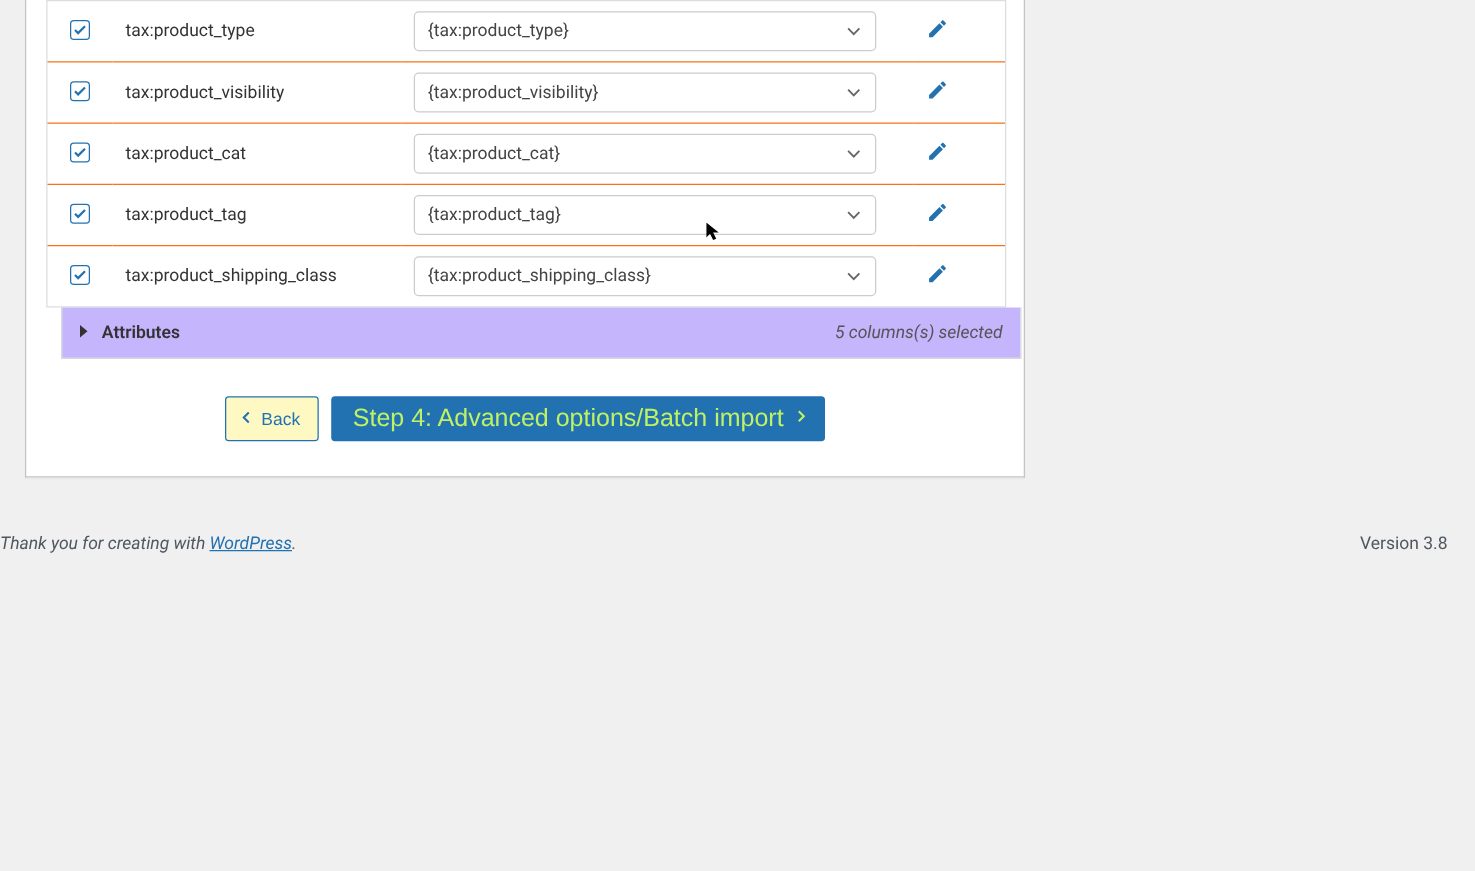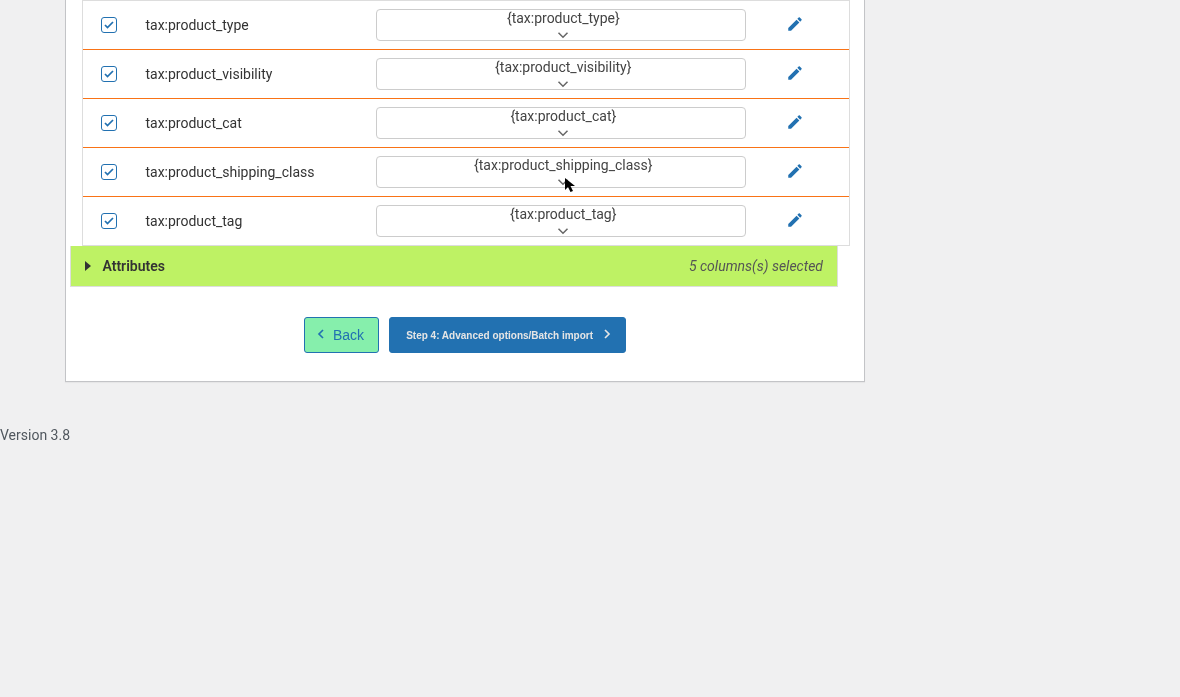--- a/index.html
+++ b/index.html
@@ -11,21 +11,20 @@
       font-family: -apple-system, BlinkMacSystemFont, "Segoe UI", Roboto, Oxygen-Sans, Ubuntu, Cantarell, "Helvetica Neue", sans-serif;
       background: #f0f0f1;
       font-size: 13px;
       color: #3c434a;
     }
     .page-wrapper {
       width: 1180px;
       min-height: 697px;
       background: #f0f0f1;
       position: relative;
-      padding-left: 45px;
     }
     .main-panel {
       margin-left: 20px;
       width: 800px;
       background: #fff;
       border: 1px solid #c3c4c7;
       border-top: none;
       box-shadow: 0 1px 1px rgba(0,0,0,.04);
       position: relative;
       top: 0;
@@ -79,21 +78,20 @@
       width: 370px;
       height: 32px;
       border: 1px solid #ccc;
       border-radius: 4px;
       background: #fff;
       display: flex;
       align-items: center;
       padding: 0 6px 0 10px;
       cursor: pointer;
       position: relative;
-      flex-direction: column;
     }
     .select-value {
       flex: 1;
       font-size: 14px;
       color: #444;
     }
     .chevron {
       width: 22px;
       height: 22px;
       display: flex;
@@ -111,24 +109,24 @@
       width: 18px;
       height: 18px;
       display: inline-block;
     }
     .edit-icon svg {
       width: 18px;
       height: 18px;
     }
     .section-footer {
       width: 768px;
-      margin-left: 4px;
+      margin-left: 28px;
       border: 1px solid #ddd;
       border-top: none;
-      background: #bef264;
+      background: #c4b5fd;
       display: flex;
       align-items: center;
       justify-content: space-between;
       padding: 12px 14px;
       font-size: 14px;
     }
     .section-footer .triangle {
       display: inline-block;
       width: 0;
       height: 0;
@@ -145,45 +143,44 @@
       font-style: italic;
       color: #555;
     }
     .button-row {
       display: flex;
       justify-content: center;
       gap: 10px;
       padding: 30px 0 28px 0;
     }
     .btn-back {
-      background: #86efac;
+      background: #fef9c3;
       border: 1px solid #2271b1;
       color: #2271b1;
       height: 36px;
       padding: 0 14px 0 8px;
       border-radius: 3px;
       font-size: 14px;
       cursor: pointer;
       display: flex;
       align-items: center;
       gap: 4px;
     }
     .btn-next {
       background: #2271b1;
       border: 1px solid #2271b1;
-      color: #e5e5e5;
+      color: #bef264;
       height: 36px;
       padding: 0 10px 0 16px;
       border-radius: 3px;
-      font-size: 10px;
+      font-size: 20px;
       cursor: pointer;
       display: flex;
       align-items: center;
       gap: 6px;
-      font-weight: bold;
     }
     .btn-back svg, .btn-next svg {
       width: 16px;
       height: 16px;
     }
     .wp-footer {
       position: absolute;
       top: 427px;
       left: 0;
       right: 0;
@@ -308,67 +305,67 @@
   </tr>
 
   <tr>
     <td class="col-check">
       <span class="checkbox">
         <svg viewBox="0 0 24 24" fill="none" stroke="#2271b1" stroke-width="3.5">
                   <polyline points="20 6 9 17 4 12"></polyline>
                 </svg>
       </span>
     </td>
+    <td class="col-label">tax:product_tag</td>
+    <td class="col-select">
+      <div class="select-wrap">
+        <span class="select-value">{tax:product_tag}</span>
+        <span class="chevron">
+          <svg viewBox="0 0 24 24" fill="none" stroke="currentColor" stroke-width="2">
+                    <polyline points="6 9 12 15 18 9"></polyline>
+                  </svg>
+        </span>
+      </div>
+    </td>
+    <td class="col-edit">
+      <span class="edit-icon">
+        <svg viewBox="0 0 24 24" fill="currentColor">
+                  <path d="M3 17.25V21h3.75L17.81 9.94l-3.75-3.75L3 17.25zM20.71 7.04c.39-.39.39-1.02 0-1.41l-2.34-2.34c-.39-.39-1.02-.39-1.41 0l-1.83 1.83 3.75 3.75 1.83-1.83z"></path>
+                </svg>
+      </span>
+    </td>
+  </tr>
+
+  <tr>
+    <td class="col-check">
+      <span class="checkbox">
+        <svg viewBox="0 0 24 24" fill="none" stroke="#2271b1" stroke-width="3.5">
+                  <polyline points="20 6 9 17 4 12"></polyline>
+                </svg>
+      </span>
+    </td>
     <td class="col-label">tax:product_shipping_class</td>
     <td class="col-select">
       <div class="select-wrap">
         <span class="select-value">{tax:product_shipping_class}</span>
         <span class="chevron">
           <svg viewBox="0 0 24 24" fill="none" stroke="currentColor" stroke-width="2">
                     <polyline points="6 9 12 15 18 9"></polyline>
                   </svg>
         </span>
       </div>
     </td>
     <td class="col-edit">
       <span class="edit-icon">
         <svg viewBox="0 0 24 24" fill="currentColor">
                   <path d="M3 17.25V21h3.75L17.81 9.94l-3.75-3.75L3 17.25zM20.71 7.04c.39-.39.39-1.02 0-1.41l-2.34-2.34c-.39-.39-1.02-.39-1.41 0l-1.83 1.83 3.75 3.75 1.83-1.83z"></path>
                 </svg>
       </span>
     </td>
   </tr>
-
-  <tr>
-    <td class="col-check">
-      <span class="checkbox">
-        <svg viewBox="0 0 24 24" fill="none" stroke="#2271b1" stroke-width="3.5">
-                  <polyline points="20 6 9 17 4 12"></polyline>
-                </svg>
-      </span>
-    </td>
-    <td class="col-label">tax:product_tag</td>
-    <td class="col-select">
-      <div class="select-wrap">
-        <span class="select-value">{tax:product_tag}</span>
-        <span class="chevron">
-          <svg viewBox="0 0 24 24" fill="none" stroke="currentColor" stroke-width="2">
-                    <polyline points="6 9 12 15 18 9"></polyline>
-                  </svg>
-        </span>
-      </div>
-    </td>
-    <td class="col-edit">
-      <span class="edit-icon">
-        <svg viewBox="0 0 24 24" fill="currentColor">
-                  <path d="M3 17.25V21h3.75L17.81 9.94l-3.75-3.75L3 17.25zM20.71 7.04c.39-.39.39-1.02 0-1.41l-2.34-2.34c-.39-.39-1.02-.39-1.41 0l-1.83 1.83 3.75 3.75 1.83-1.83z"></path>
-                </svg>
-      </span>
-    </td>
-  </tr>
 </tbody>
     </table>
     <div class="section-footer">
       <div>
         <span class="triangle"></span>
         <span class="title">Attributes</span>
       </div>
       <div class="count">5 columns(s) selected</div>
     </div>
     <div class="button-row">
@@ -385,20 +382,23 @@
         <span>
           <svg viewBox="0 0 24 24" fill="none" stroke="currentColor" stroke-width="2.5">
               <polyline points="9 18 15 12 9 6"></polyline>
             </svg>
         </span>
       </button>
     </div>
   </div>
 
   <div class="wp-footer">
+    <div>
+      <span>Thank you for creating with </span><a href="#">WordPress</a><span>.</span>
+    </div>
     <div class="version">Version 3.8</div>
   </div>
 
   <div class="cursor">
     <svg viewBox="0 0 12 16">
         <path d="M0 0 L0 12 L3 9 L5.5 14 L8 13 L5.5 8 L10 8 Z" fill="black"></path>
       </svg>
   </div>
 </div>
 

